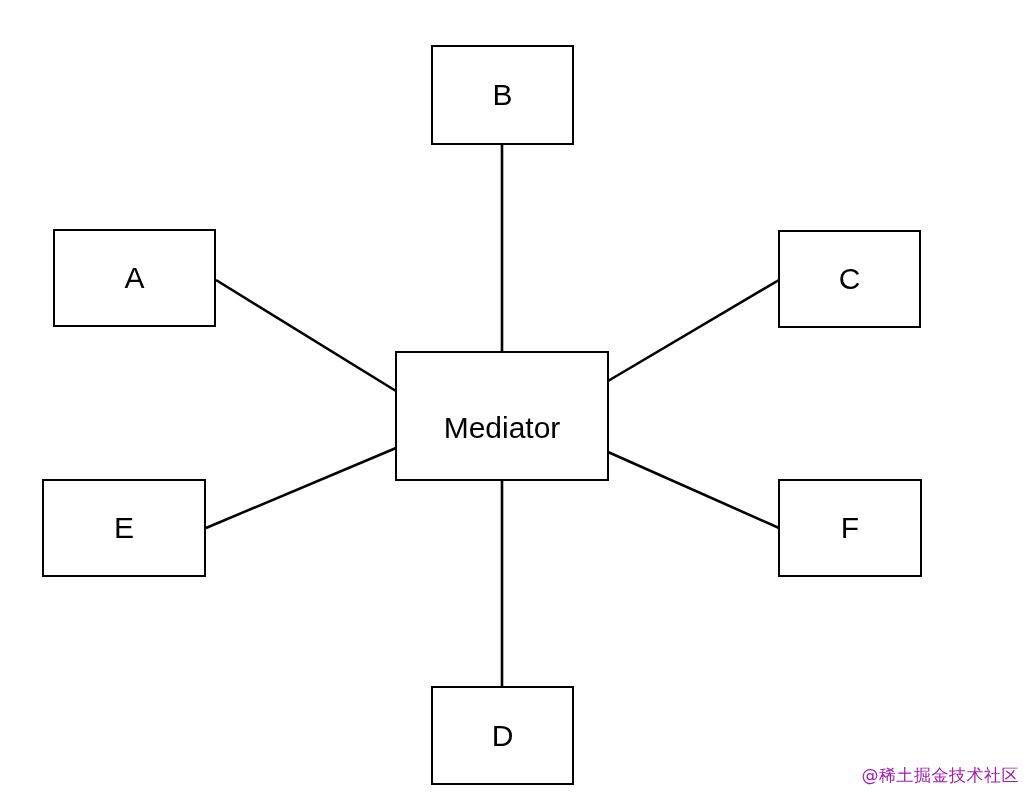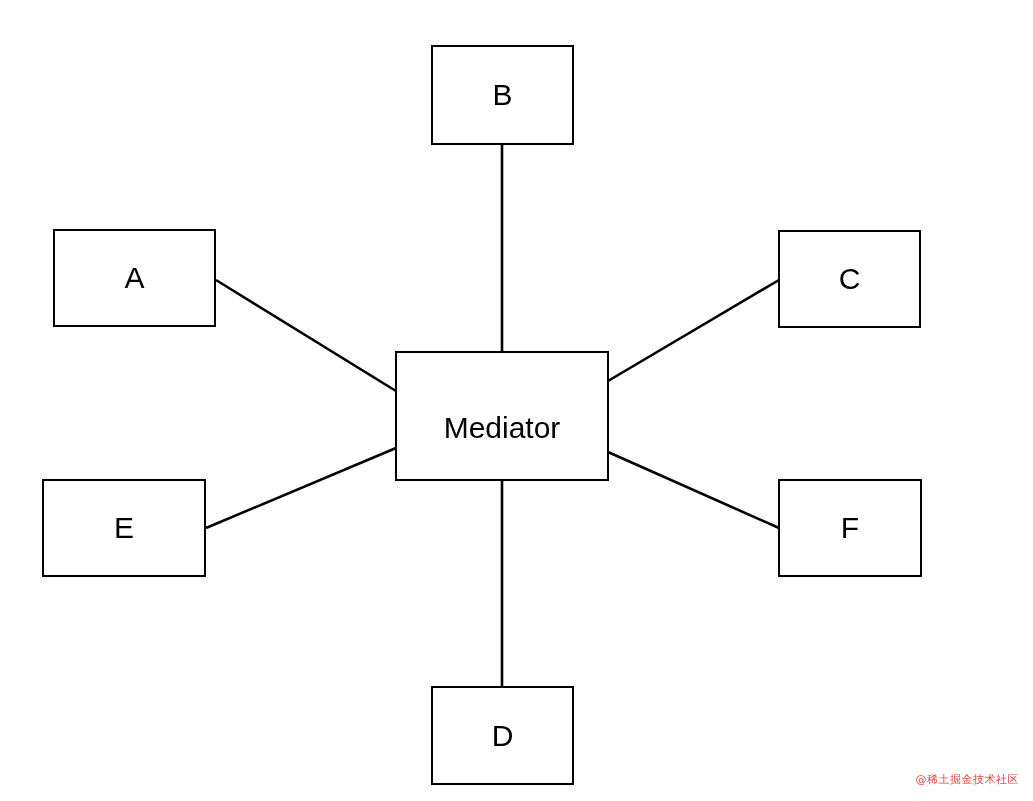--- a/index.html
+++ b/index.html
@@ -48,22 +48,22 @@
   }
   .node-label.mediator {
     font-size: 30px;
     margin-top: 24px;
   }
   #watermark {
     position: absolute;
     right: 14px;
     bottom: 14px;
     font-family: "DejaVu Sans", sans-serif;
-    font-size: 11px;
-    color: #ef4444;
+    font-size: 17px;
+    color: #a21caf;
     letter-spacing: 0.5px;
     white-space: nowrap;
     z-index: 3;
     user-select: none;
     text-align: right;
   }
 </style>
 </head>
 <body>
 

